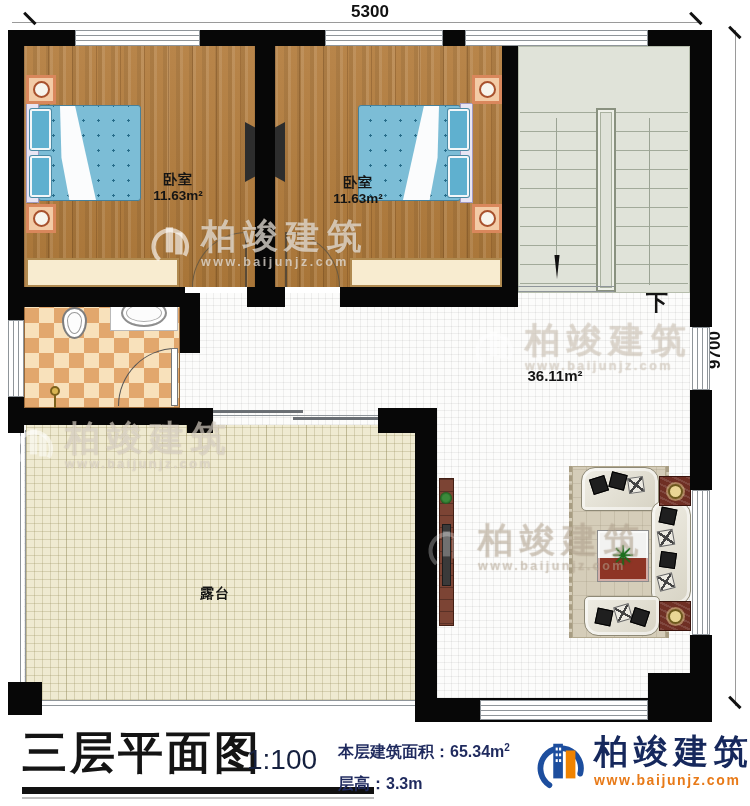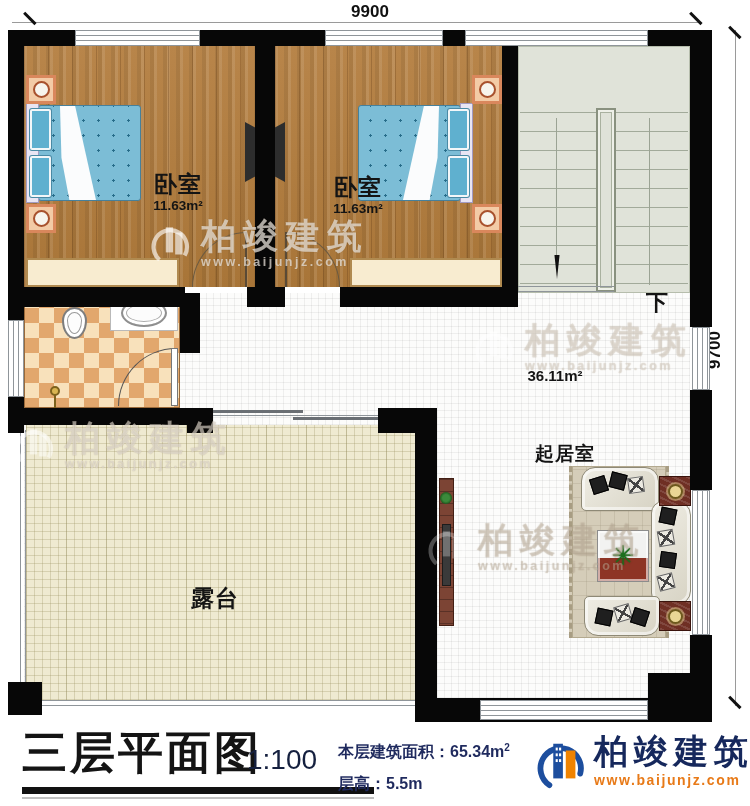--- a/index.html
+++ b/index.html
@@ -94,21 +94,21 @@
       background-image:repeating-linear-gradient(25deg,rgba(255,255,255,.12) 0 2px,transparent 2px 6px);
       display:flex;align-items:center;justify-content:center;}
   .stable .lamp{width:15px;height:15px;border-radius:50%;background:#ead695;border:2px solid #6e5a1e;box-sizing:border-box;
       background-image:linear-gradient(#6e5a1e 0 0) 50% 0/1px 100% no-repeat,linear-gradient(#6e5a1e 0 0) 0 50%/100% 1px no-repeat;
       box-shadow:0 0 0 2px rgba(234,214,149,.5);}
   
   .thin{position:absolute;background:#8f959a;}
   .slidepanel{position:absolute;height:3px;background:#6a6f74;}
   
   .rlabel{position:absolute;text-align:center;color:#141414;font-weight:bold;line-height:1.12;}
-  .rlabel .nm{font-size:23px;letter-spacing:1px;}
+  .rlabel .nm{font-size:14px;letter-spacing:1px;}
   .rlabel .ar{font-size:13.5px;}
   .biglabel{position:absolute;font-weight:bold;color:#141414;}
   
   .dim{position:absolute;background:#9a9a9a;}
   .tick{position:absolute;width:16px;height:2.5px;background:#111;transform:rotate(45deg);}
   .dimtxt{position:absolute;font-size:17px;font-weight:bold;color:#111;}
   
   .wm{position:absolute;display:flex;align-items:center;gap:7px;pointer-events:none;
       color:rgba(255,255,255,.62);text-shadow:0 0 1px rgba(95,65,25,.4);}
   .wm .zh{font-size:35px;font-weight:bold;letter-spacing:7px;line-height:1;white-space:nowrap;}
@@ -129,21 +129,21 @@
 <body>
 
 <div id="app">
 
   <div class="dim" style="left:12px;top:22px;width:688px;height:1px;"></div>
   <div class="dim" style="left:735px;top:30px;width:1px;height:676px;"></div>
   <div class="tick" style="left:22px;top:17px;"></div>
   <div class="tick" style="left:688px;top:17px;"></div>
   <div class="tick" style="left:727px;top:31px;"></div>
   <div class="tick" style="left:727px;top:701px;"></div>
-  <div class="dimtxt" style="left:320px;top:2px;width:100px;text-align:center;">9900</div>
+  <div class="dimtxt" style="left:320px;top:2px;width:100px;text-align:center;">5300</div>
   <div class="dimtxt" style="left:705px;top:385px;width:70px;text-align:center;transform:rotate(-90deg);transform-origin:0 0;">9700</div>
 
   <div class="tile" style="left:24px;top:293px;width:666px;height:405px;"></div>
   <div class="wood" style="left:24px;top:46px;width:231px;height:241px;"></div>
   <div class="wood" style="left:275px;top:46px;width:227px;height:241px;"></div>
   <div class="stairbg" style="left:518px;top:46px;width:172px;height:247px;"></div>
   <div class="checker" style="left:24px;top:293px;width:156px;height:115px;"></div>
   <div class="terr" style="left:26px;top:425px;width:389px;height:275px;"></div>
 
   <div class="flight" style="left:520px;top:112px;width:76px;height:174px;"></div>
@@ -285,23 +285,20 @@
     <div class="nm">卧室</div>
     <div class="ar">11.63m²</div>
   </div>
   <div class="rlabel" style="left:308px;top:175px;width:100px;">
     <div class="nm">卧室</div>
     <div class="ar">11.63m²</div>
   </div>
   <div class="rlabel" style="left:495px;top:368px;width:120px;">
     <div class="ar" style="font-size:15px;">36.11m²</div>
   </div>
-  <div class="rlabel" style="left:505px;top:443px;width:120px;">
-    <div class="nm" style="font-size:19px;">起居室</div>
-  </div>
   <div class="rlabel" style="left:160px;top:586px;width:110px;">
     <div class="nm">露台</div>
   </div>
 
   <div class="wm" style="left:148px;top:218px;">
     <svg width="46" height="46" viewBox="0 0 44 44" fill="none">
       <path d="M11 38 A16 16 0 1 1 35 34" stroke="currentColor" stroke-width="4" fill="none"></path>
       <rect x="17" y="7" width="7" height="24" fill="currentColor"></rect>
       <rect x="26" y="12" width="7" height="21" fill="currentColor"></rect>
     </svg>
@@ -346,21 +343,21 @@
 
   <div class="footer">
     <div class="ftitle">三层平面图</div>
     <div class="fbar1"></div>
     <div class="fbar2"></div>
     <div class="fscale">1:100</div>
     <div class="fstat" style="top:16px;">
       <span>本层建筑面积：</span><span>65.34m</span><sup>2</sup>
     </div>
     <div class="fstat" style="top:48px;">
-      <span>层高：</span><span>5.5m</span>
+      <span>层高：</span><span>3.3m</span>
     </div>
     <div class="flogo">
       <svg width="52" height="58" viewBox="0 0 54 58" fill="none">
         <path d="M16 52 A21 21 0 1 1 48 40" fill="none" stroke="#1d4e9e" stroke-width="6" stroke-linecap="round"></path>
         <rect x="20" y="9" width="10" height="36" fill="#1d4e9e"></rect>
         <rect x="33" y="16" width="10" height="29" fill="#f08300"></rect>
         <rect x="22.5" y="13" width="2.2" height="3" fill="#fff"></rect>
         <rect x="26" y="13" width="2.2" height="3" fill="#fff"></rect>
         <rect x="22.5" y="19" width="2.2" height="3" fill="#fff"></rect>
         <rect x="26" y="19" width="2.2" height="3" fill="#fff"></rect>

